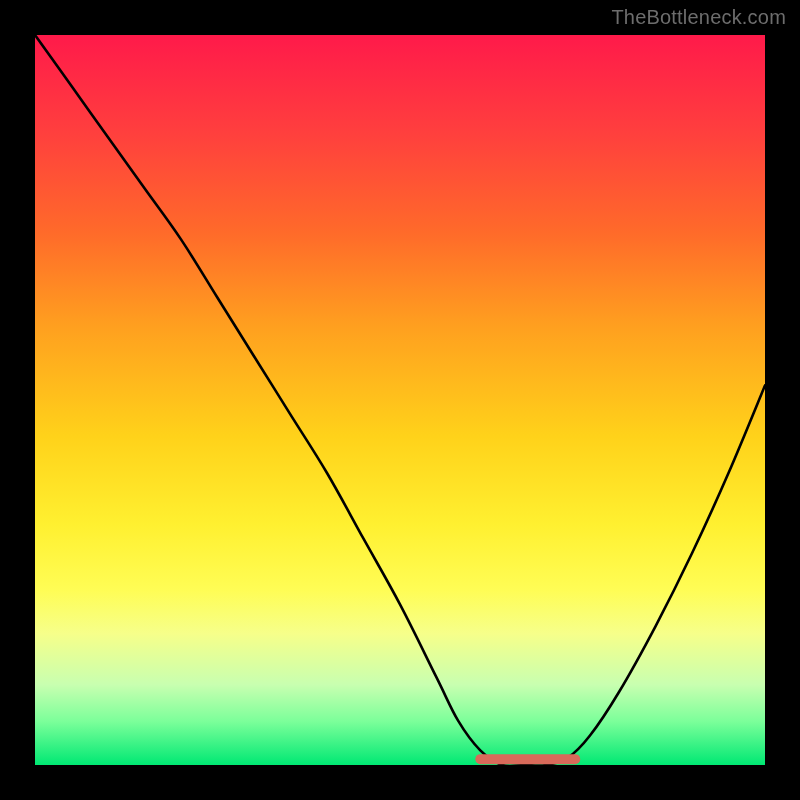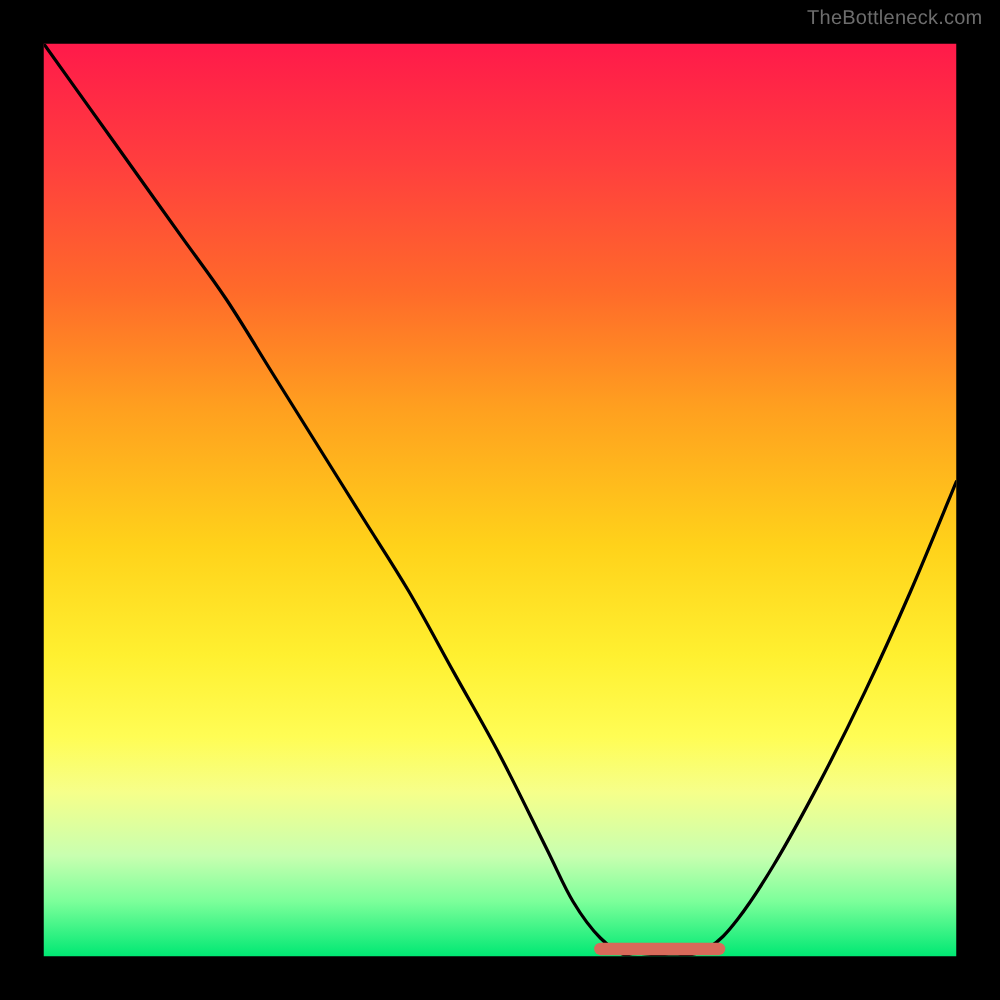--- a/index.html
+++ b/index.html
@@ -35,21 +35,21 @@
       #c8ffb0 89%,
       #7cff9a 94%,
       #00e873 100%
     );
   }
   .watermark {
     position: absolute;
     top: 6px;
     right: 14px;
     color: #6d6d6d;
-    font-size: 16px;
+    font-size: 20px;
     font-weight: 500;
     letter-spacing: 0.2px;
   }
   svg.curve {
     position: absolute;
     left: 0;
     top: 0;
     width: 730px;
     height: 730px;
   }

